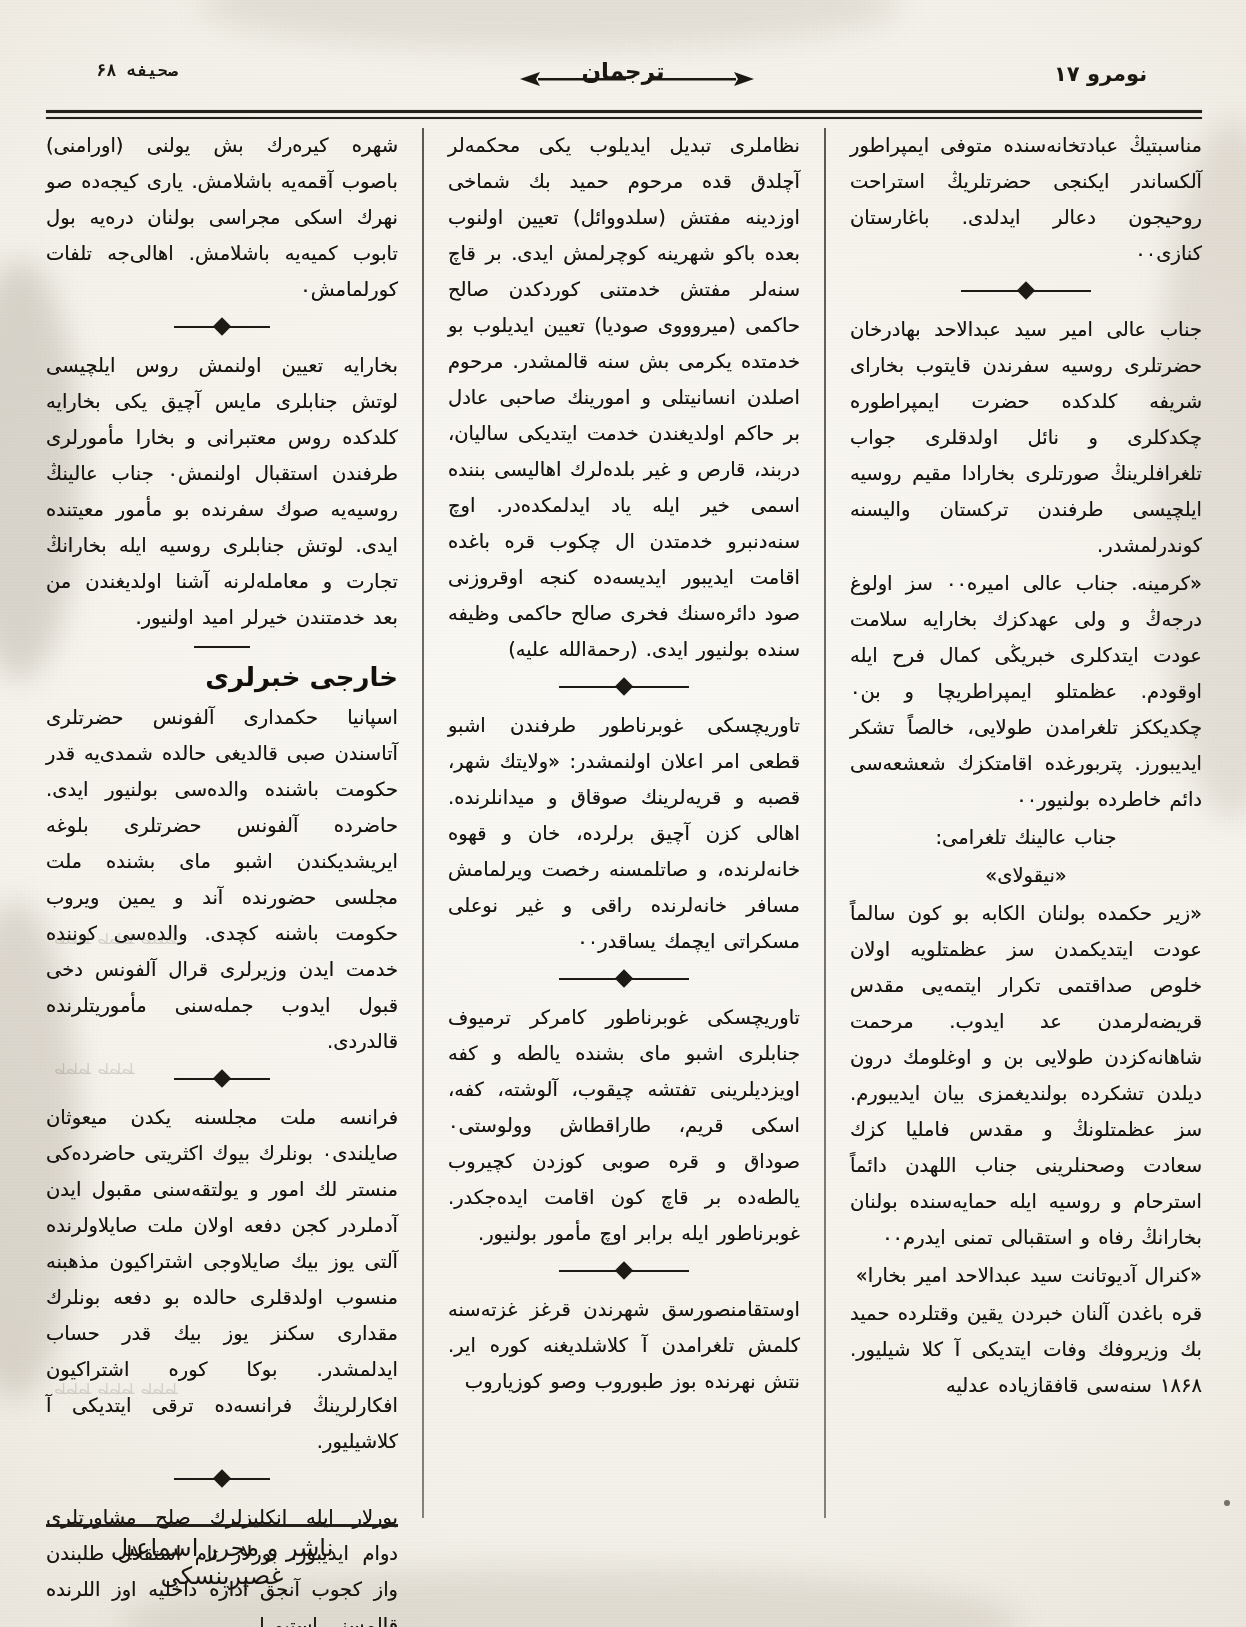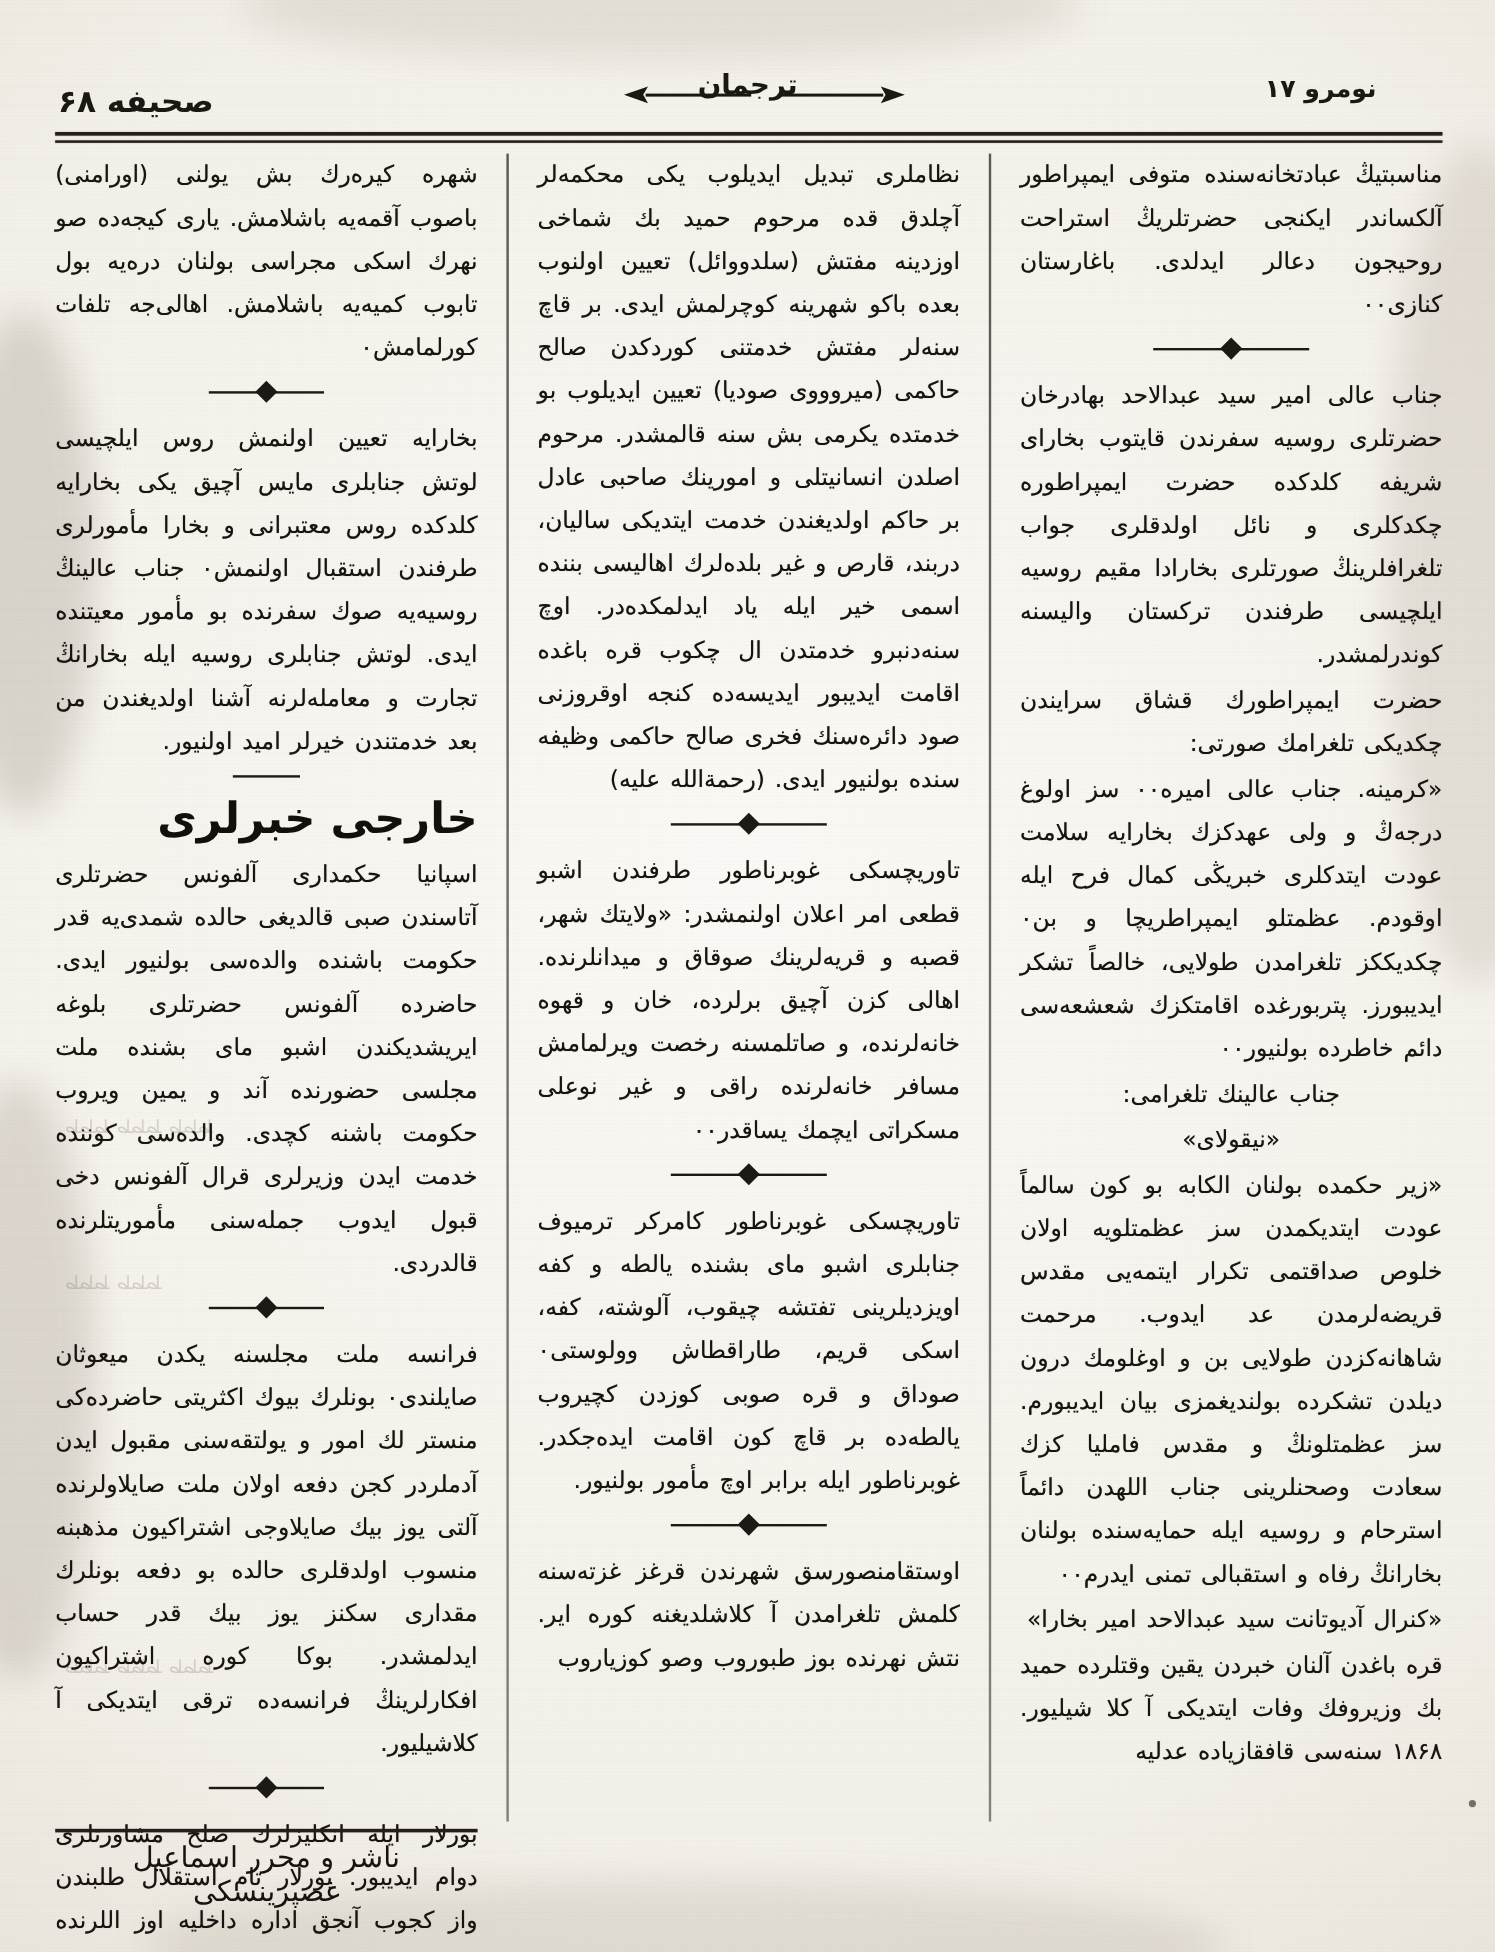--- a/index.html
+++ b/index.html
@@ -52,23 +52,24 @@
   .mast-text {
     position: absolute;
     color: #1b1814;
     font-family: "DejaVu Sans", sans-serif;
     font-weight: bold;
     direction: rtl;
     white-space: nowrap;
   }
   #mast-page {
     right: 1020px;
-    top: 18px;
-    font-size: 26px;
+    top: 8px;
+    font-size: 17px;
     letter-spacing: 0px;
+    font-family: Liberation Mono, monospace;
   }
   #mast-title {
     left: 0; right: 0;
     top: 6px;
     text-align: center;
     font-size: 23px;
   }
   #mast-number {
     left: 1006px;
     top: 10px;
@@ -123,21 +124,21 @@
     color: #17130f;
     font-size: 19.5px;
     line-height: 36px;
     font-family: "DejaVu Sans", sans-serif;
     word-spacing: 2px;
     text-shadow: 0 0 .6px rgba(0,0,0,.55);
   }
   .col p.center { text-align: center; text-align-last: center; }
   .col h2 {
     margin: 6px 0 8px 0;
-    font-size: 36px;
+    font-size: 26px;
     font-weight: bold;
     color: #120f0c;
     text-align: center;
     letter-spacing: 1px;
   }
 
   
   .divider {
     position: relative;
     height: 30px;
@@ -259,21 +260,20 @@
   </div>
 
   <div id="cols">
     <div class="col" id="col-right">
         <p>مناسبتیڭ عبادتخانه‌سنده متوفی ایمپراطور آلکساندر ایکنجی حضرتلریڭ استراحت روحیجون دعالر ایدلدی. باغارستان کنازی۰۰</p>
         <div class="divider">
           <div class="bar"></div>
           <div class="dia"></div>
         </div>
         <p>جناب عالی امیر سید عبدالاحد بهادرخان حضرتلری روسیه سفرندن قایتوب بخارای شریفه کلدکده حضرت ایمپراطوره چکدکلری و نائل اولدقلری جواب تلغرافلرینڭ صورتلری بخارادا مقیم روسیه ایلچیسی طرفندن ترکستان والیسنه کوندرلمشدر.</p>
-        <p>حضرت ایمپراطورك قشاق سرایندن چکدیکی تلغرامك صورتی:</p>
         <p>«کرمینه. جناب عالی امیره۰۰ سز اولوغ درجه‌ڭ و ولی عهدکزك بخارایه سلامت عودت ایتدکلری خبریڭی کمال فرح ایله اوقودم. عظمتلو ایمپراطریچا و بن۰ چکدیککز تلغرامدن طولایی، خالصاً تشکر ایدیبورز. پتربورغده اقامتکزك شعشعه‌سی دائم خاطرده بولنیور۰۰</p>
         <p class="center">جناب عالینك تلغرامی:</p>
         <p class="center">«نیقولای»</p>
         <p>«زیر حکمده بولنان الکابه بو کون سالماً عودت ایتدیکمدن سز عظمتلویه اولان خلوص صداقتمی تکرار ایتمه‌یی مقدس قریضه‌لرمدن عد ایدوب. مرحمت شاهانه‌کزدن طولایی بن و اوغلومك درون دیلدن تشکرده بولندیغمزی بیان ایدیبورم. سز عظمتلونڭ و مقدس فاملیا کزك سعادت وصحنلرینی جناب اللهدن دائماً استرحام و روسیه ایله حمایه‌سنده بولنان بخارانڭ رفاه و استقبالی تمنی ایدرم۰۰</p>
         <p>«کنرال آدیوتانت سید عبدالاحد امیر بخارا»</p>
         <p>قره باغدن آلنان خبردن یقین وقتلرده حمید بك وزیروفك وفات ایتدیکی آ کلا شیلیور. ۱۸۶۸ سنه‌سی قافقازیاده عدلیه</p>
       </div>
     <div class="colsep"></div>
     <div class="col" id="col-middle">
         <p>نظاملری تبدیل ایدیلوب یکی محکمه‌لر آچلدق قده مرحوم حمید بك شماخی اوزدینه مفتش (سلدووائل) تعیین اولنوب بعده باکو شهرینه کوچرلمش ایدی. بر قاچ سنه‌لر مفتش خدمتنی کوردکدن صالح حاکمی (میروووی صودیا) تعیین ایدیلوب بو خدمتده یکرمی بش سنه قالمشدر. مرحوم اصلدن انسانیتلی و امورینك صاحبی عادل بر حاکم اولدیغندن خدمت ایتدیکی سالیان، دربند، قارص و غیر بلده‌لرك اهالیسی بننده اسمی خیر ایله یاد ایدلمکده‌در. اوچ سنه‌دنبرو خدمتدن ال چکوب قره باغده اقامت ایدیبور ایدیسه‌ده کنجه اوقروزنی صود دائره‌سنك فخری صالح حاکمی وظیفه سنده بولنیور ایدی. (رحمة‌الله علیه)</p>

